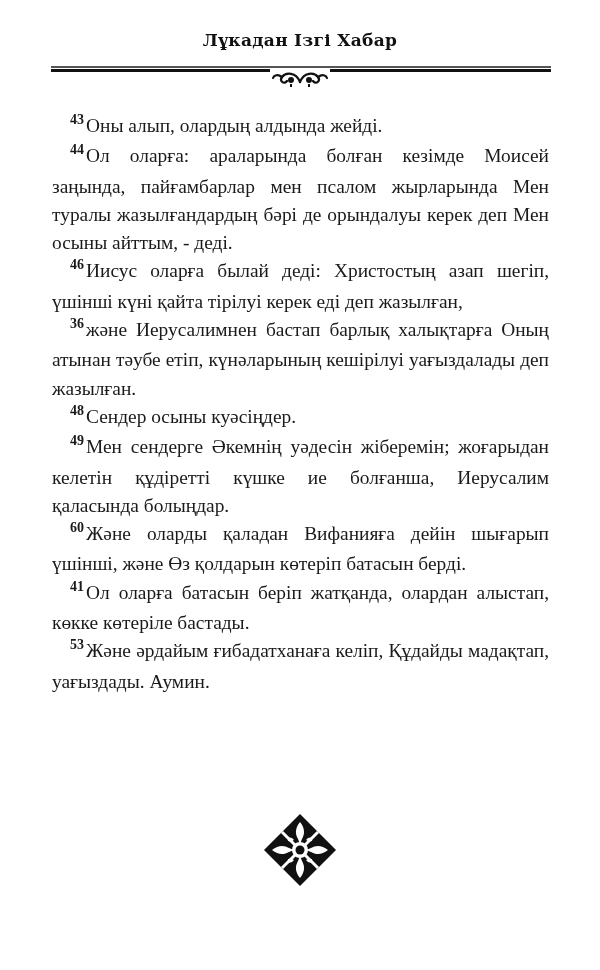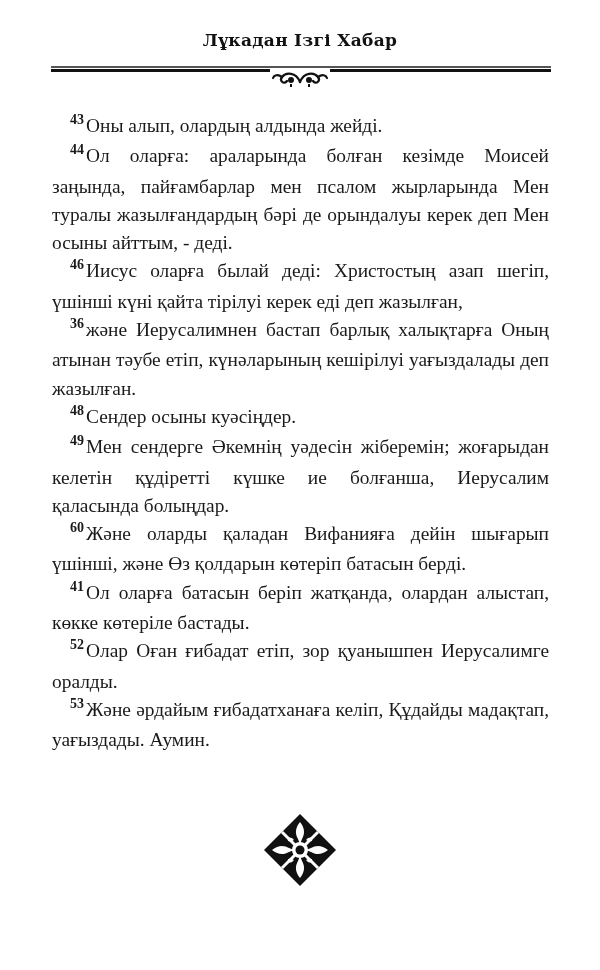--- a/index.html
+++ b/index.html
@@ -35,21 +35,20 @@
 
 <div class="body-text">
   <p class="verse"><sup>43</sup><span>Оны алып, олардың алдында жейді.</span></p>
   <p class="verse"><sup>44</sup><span>Ол оларға: араларында болған кезімде Моисей заңында, пайғамбарлар мен псалом жырларында Мен туралы жазылғандардың бәрі де орындалуы керек деп Мен осыны айттым, - деді.</span></p>
   <p class="verse"><sup>46</sup><span>Иисус оларға былай деді: Христостың азап шегіп, үшінші күні қайта тірілуі керек еді деп жазылған,</span></p>
   <p class="verse"><sup>36</sup><span>және Иерусалимнен бастап барлық халықтарға Оның атынан тәубе етіп, күнәларының кешірілуі уағыздалады деп жазылған.</span></p>
   <p class="verse"><sup>48</sup><span>Сендер осыны куәсіңдер.</span></p>
   <p class="verse"><sup>49</sup><span>Мен сендерге Әкемнің уәдесін жіберемін; жоғарыдан келетін құдіретті күшке ие болғанша, Иерусалим қаласында болыңдар.</span></p>
   <p class="verse"><sup>60</sup><span>Және оларды қаладан Вифанияға дейін шығарып үшінші, және Өз қолдарын көтеріп батасын берді.</span></p>
   <p class="verse"><sup>41</sup><span>Ол оларға батасын беріп жатқанда, олардан алыстап, көкке көтеріле бастады.</span></p>
-  <p class="verse"><sup>52</sup><span>Олар Оған ғибадат етіп, зор қуанышпен Иерусалимге оралды.</span></p>
   <p class="verse"><sup>53</sup><span>Және әрдайым ғибадатханаға келіп, Құдайды мадақтап, уағыздады. Аумин.</span></p>
 </div>
 
 <svg class="footer-ornament" viewBox="0 0 76 76">
 
   <g fill="#111">
     <polygon points="38,2 56,20 38,38 20,20"></polygon>
     <polygon points="74,38 56,56 38,38 56,20"></polygon>
     <polygon points="38,74 20,56 38,38 56,56"></polygon>
     <polygon points="2,38 20,20 38,38 20,56"></polygon>

